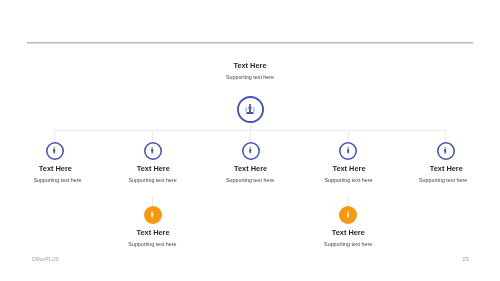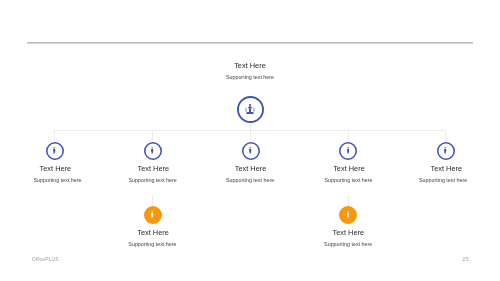--- a/index.html
+++ b/index.html
@@ -1,19 +1,19 @@
 <!DOCTYPE html>
 <html style="--accent-blue: #4054ba; --accent-orange: #f8980f; --line: #ececec; --divider: #b9b9b9; --title-text: #2b2b2b; --body-text: #434343; --footer-text: #9e9e9e;"><head>
 <meta charset="utf-8">
 <style>
   html,body{margin:0;padding:0;}
   body{width:500px;height:281px;background:#ffffff;font-family:"Liberation Sans",sans-serif;overflow:hidden;-webkit-font-smoothing:antialiased;}
   .slide{position:relative;width:500px;height:281px;background:#fff;}
   .divider{position:absolute;left:27px;top:42px;width:445.5px;height:2px;background:linear-gradient(to bottom,var(--divider,#b9b9b9) 0%,var(--divider,#b9b9b9) 50%,#d8d8d8 50%,#d8d8d8 100%);}
-  .node-title{position:absolute;transform:translateZ(0);font-weight:normal;font-size:7.4px;color:var(--title-text,#2b2b2b);text-align:center;letter-spacing:0px;line-height:9px;}
+  .node-title{position:absolute;transform:translateZ(0);font-weight:bold;font-size:7.4px;color:var(--title-text,#2b2b2b);text-align:center;letter-spacing:0px;line-height:9px;}
   .node-sub{position:absolute;transform:translateZ(0);font-size:5.35px;color:var(--body-text,#434343);text-align:center;line-height:6px;}
   .circle{position:absolute;border-radius:50%;box-sizing:border-box;display:flex;align-items:center;justify-content:center;}
   .circle svg.ico{position:relative;z-index:2;}
   .node{position:absolute;left:0;top:0;}
   .c-root{width:27px;height:27px;}
   .c-lvl2{}
   .ring{position:absolute;left:0;top:0;}
   .c-lvl3{width:18px;height:18px;border-radius:50%;}
   .hline{position:absolute;background:var(--line,#ececec);height:1px;}
   .vline{position:absolute;background:var(--line,#ececec);width:1px;}

